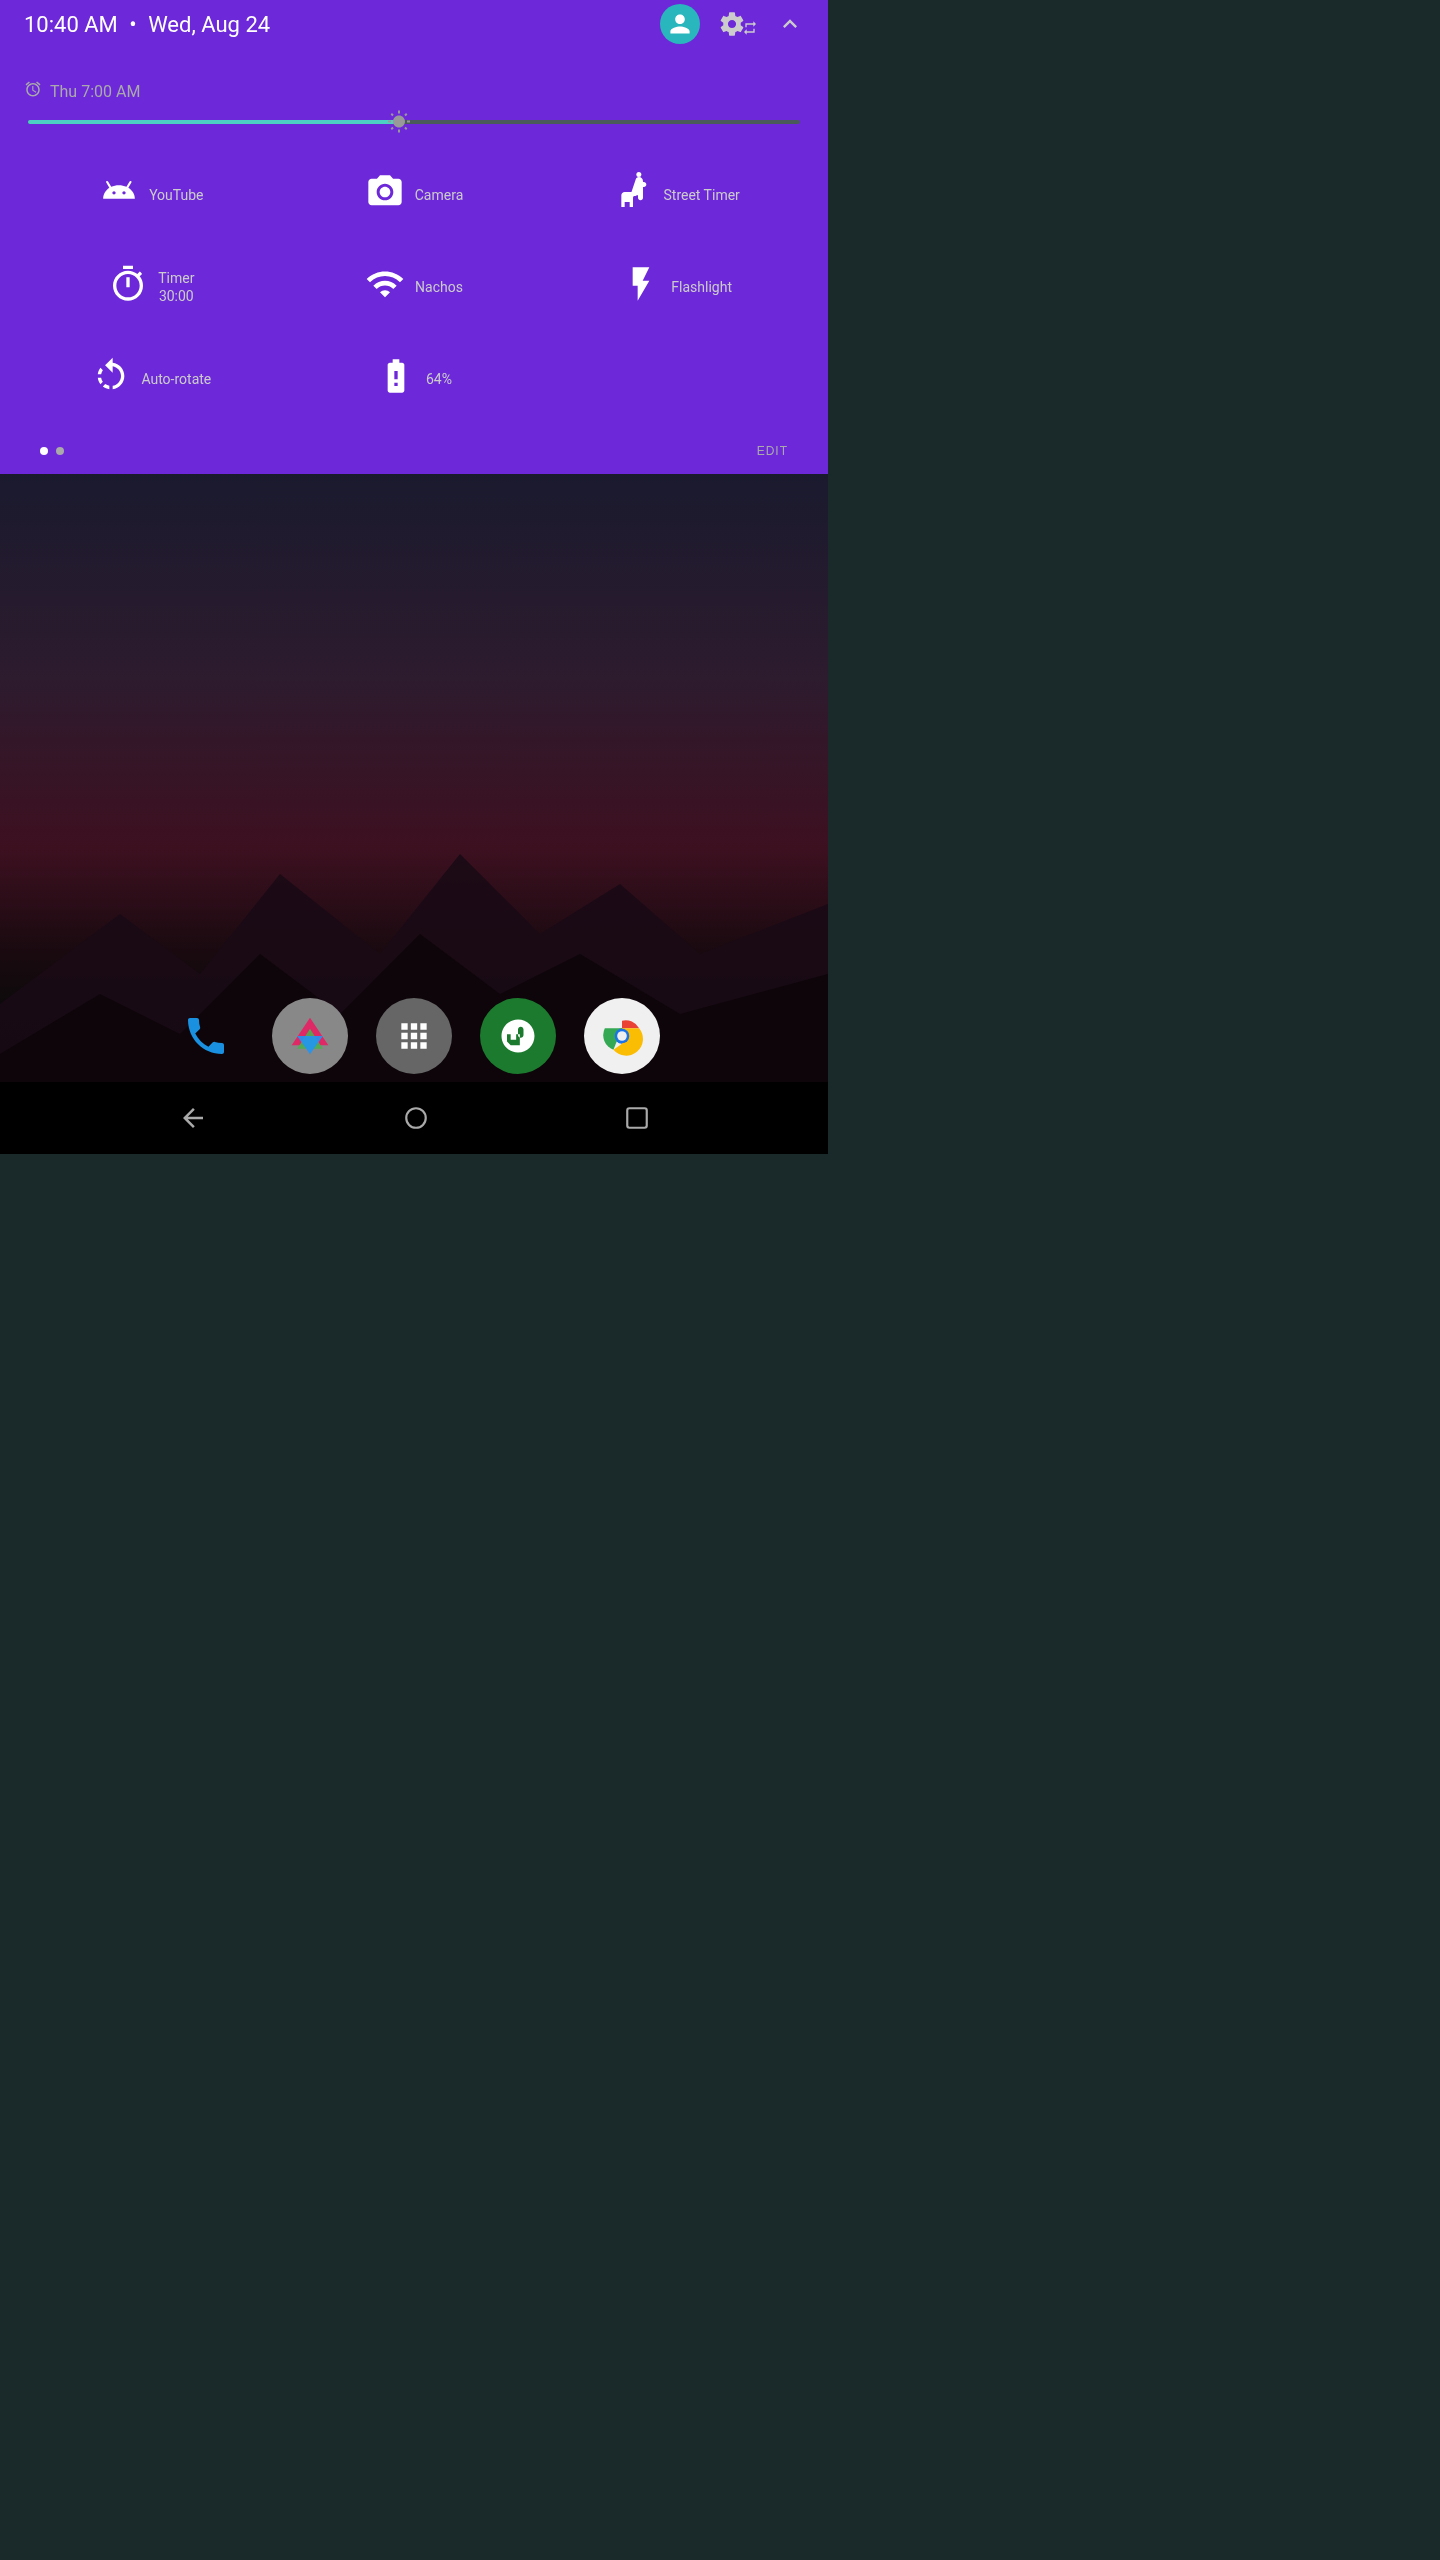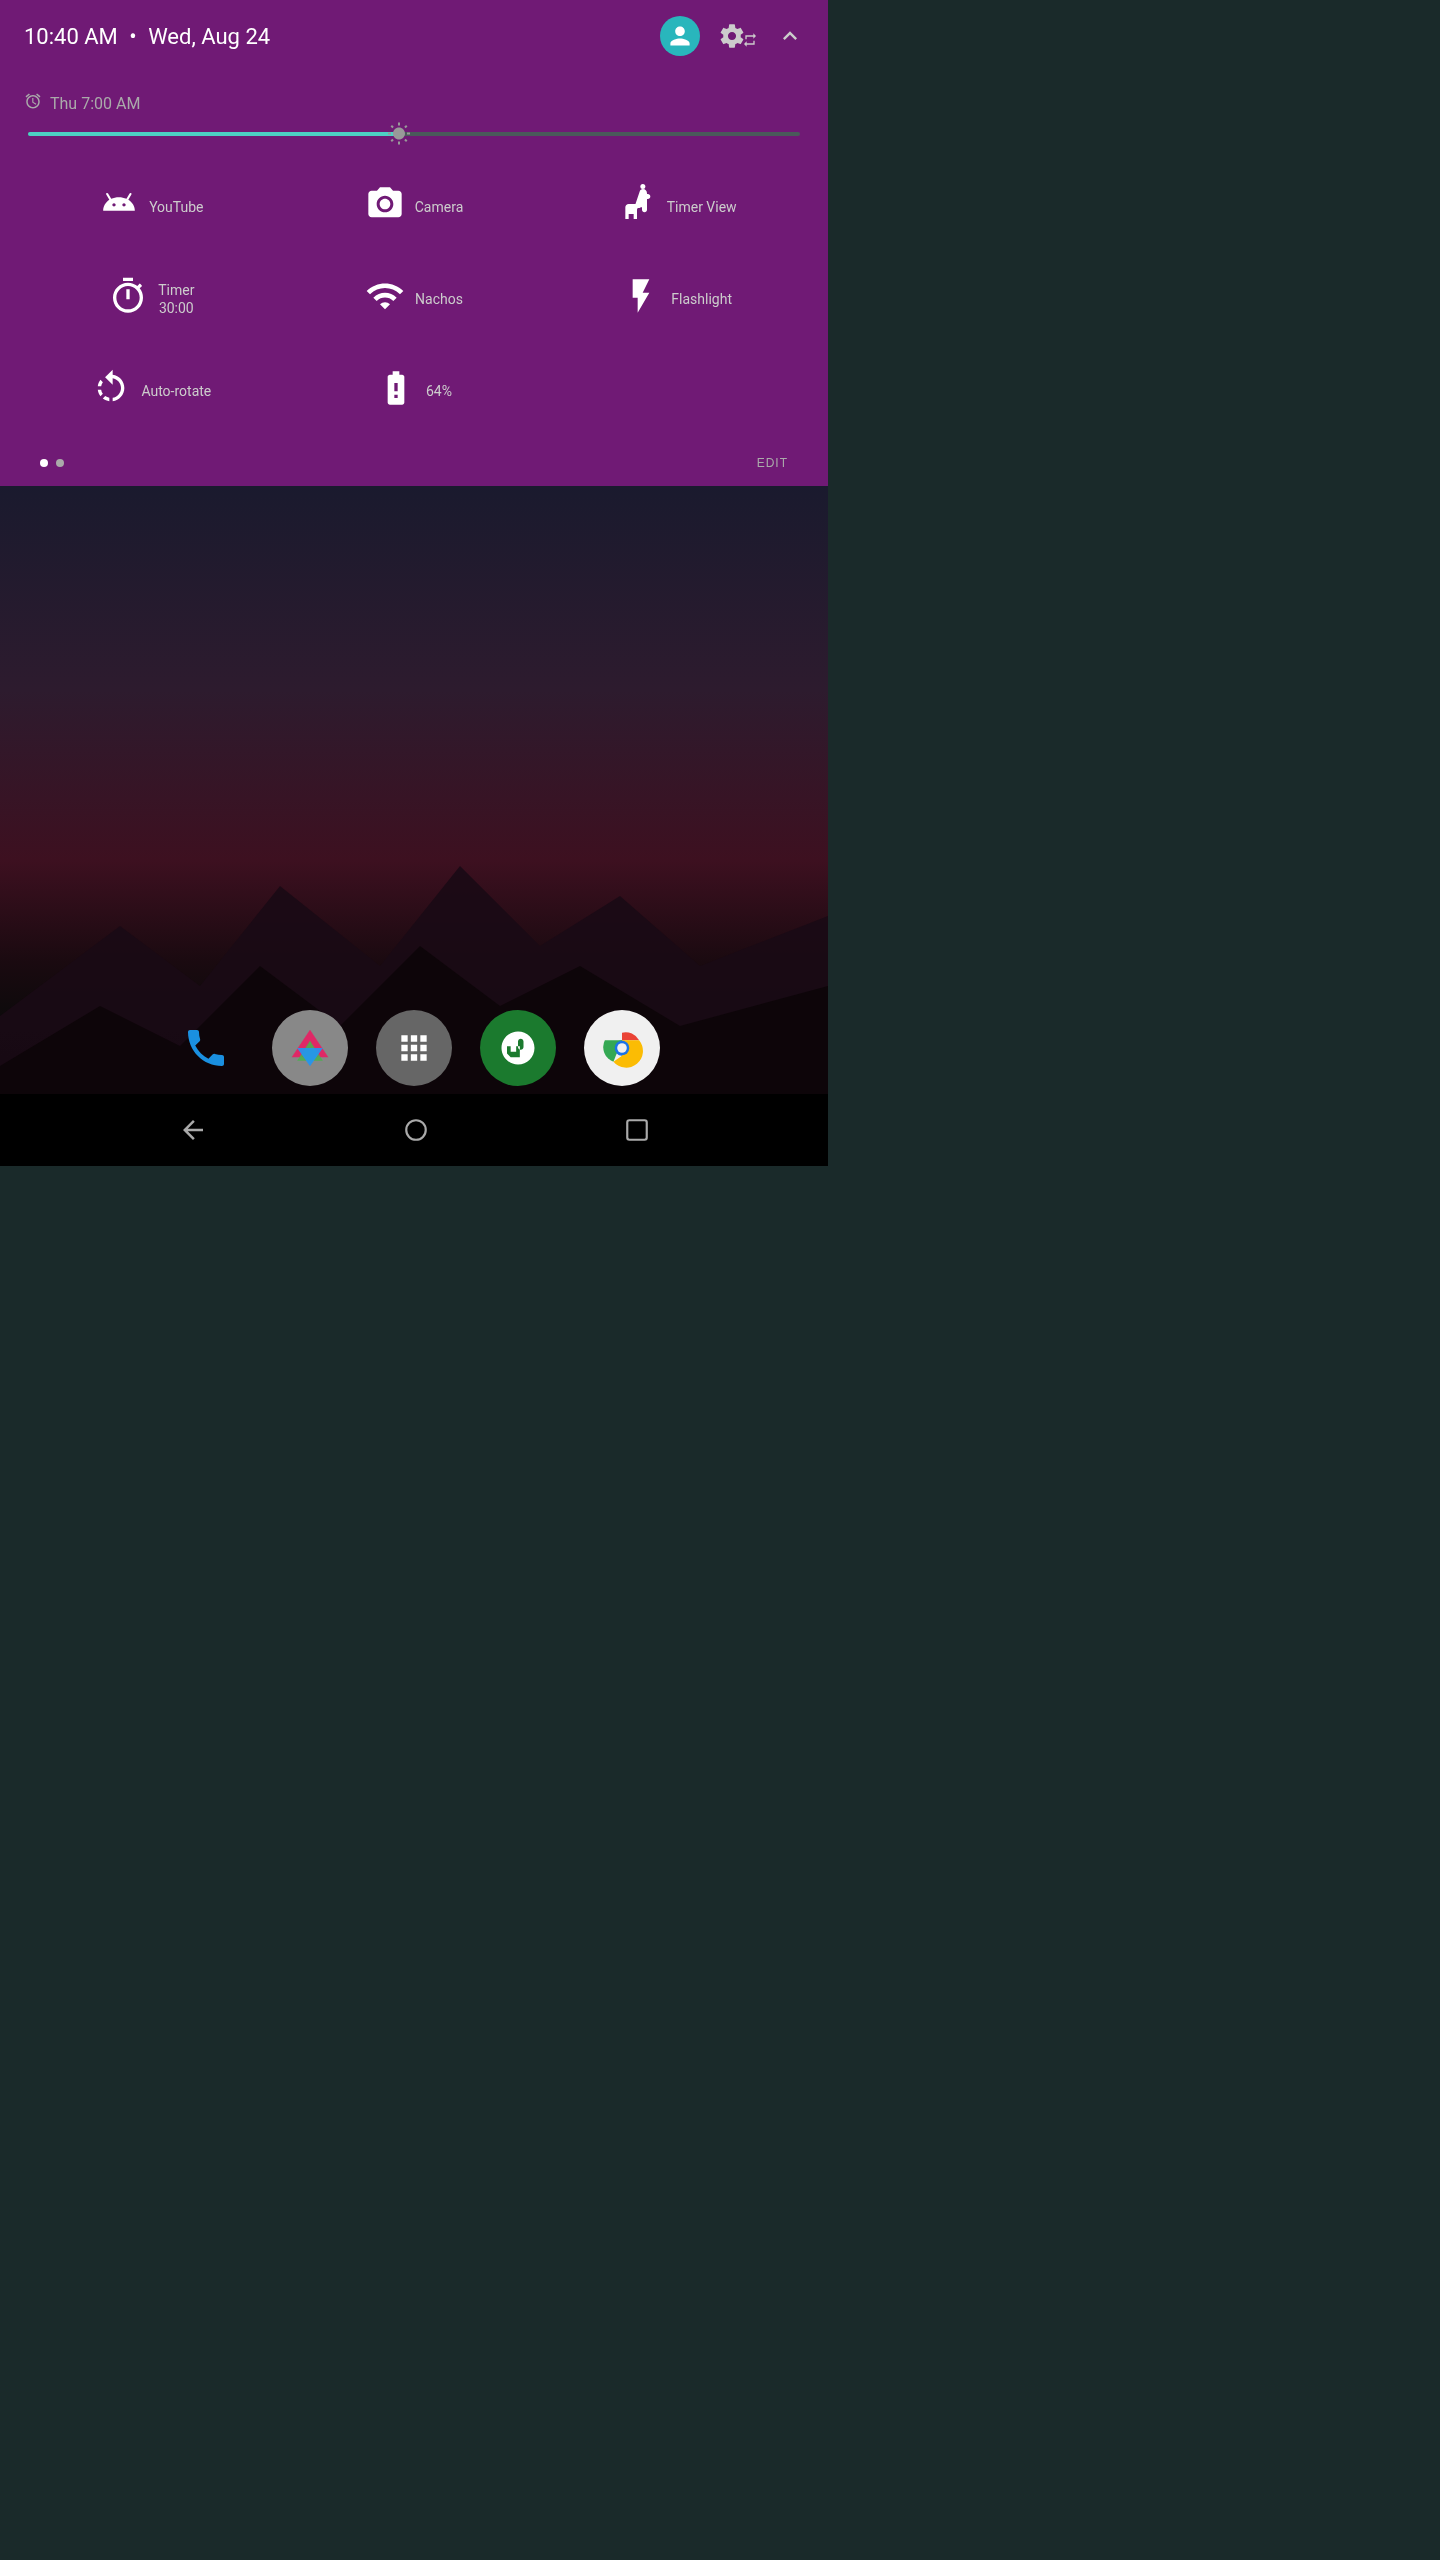--- a/index.html
+++ b/index.html
@@ -7,23 +7,23 @@
       width: 828px;
       min-height: 1456px;
       background: #1a2a2a;
       font-family: 'Roboto', sans-serif;
       overflow-x: hidden;
       position: relative;
     }
 
     
     .quick-settings-panel {
-      background: #701a75;
+      background: #6d28d9;
       width: 100%;
-      padding: 16px 24px 0 24px;
+      padding: 4px 24px 0 24px;
       position: relative;
       z-index: 10;
     }
 
     .header-row {
       display: flex;
       align-items: center;
       justify-content: space-between;
       margin-bottom: 4px;
     }
@@ -363,21 +363,21 @@
       <span class="tile-label">Camera</span>
     </div>
 
     <div class="tile">
       <div class="tile-icon">
         <svg width="40" height="40" viewBox="0 0 24 24" fill="#ffffff">
           <path d="M12.56 14.33c-.34.27-.56.67-.56 1.17V21h-2v-3H7v3H5v-7c0-1.1.9-2 2-2h4.09l2.47-7.41C13.78 3.6 14.62 3 15.56 3c1.39 0 2.44 1.1 2.44 2.5v.5h.5c.83 0 1.5.67 1.5 1.5S19.33 9 18.5 9H18v6.5c0 .83-.67 1.5-1.5 1.5S15 16.33 15 15.5V14h-.5c-.37 0-.71.12-.94.33z"></path>
           <circle cx="15.5" cy="1.5" r="1.5"></circle>
         </svg>
       </div>
-      <span class="tile-label">Timer View</span>
+      <span class="tile-label">Street Timer</span>
     </div>
 
     <div class="tile">
       <div class="tile-icon">
         <svg width="40" height="40" viewBox="0 0 24 24" fill="#ffffff">
           <path d="M15 1H9v2h6V1zm-4 13h2V8h-2v6zm8.03-6.61l1.42-1.42c-.43-.51-.9-.99-1.41-1.41l-1.42 1.42C16.07 4.74 14.12 4 12 4c-4.97 0-9 4.03-9 9s4.02 9 9 9 9-4.03 9-9c0-2.12-.74-4.07-1.97-5.61zM12 20c-3.87 0-7-3.13-7-7s3.13-7 7-7 7 3.13 7 7-3.13 7-7 7z"></path>
         </svg>
       </div>
       <div class="tile-label">
         <div>Timer</div>

